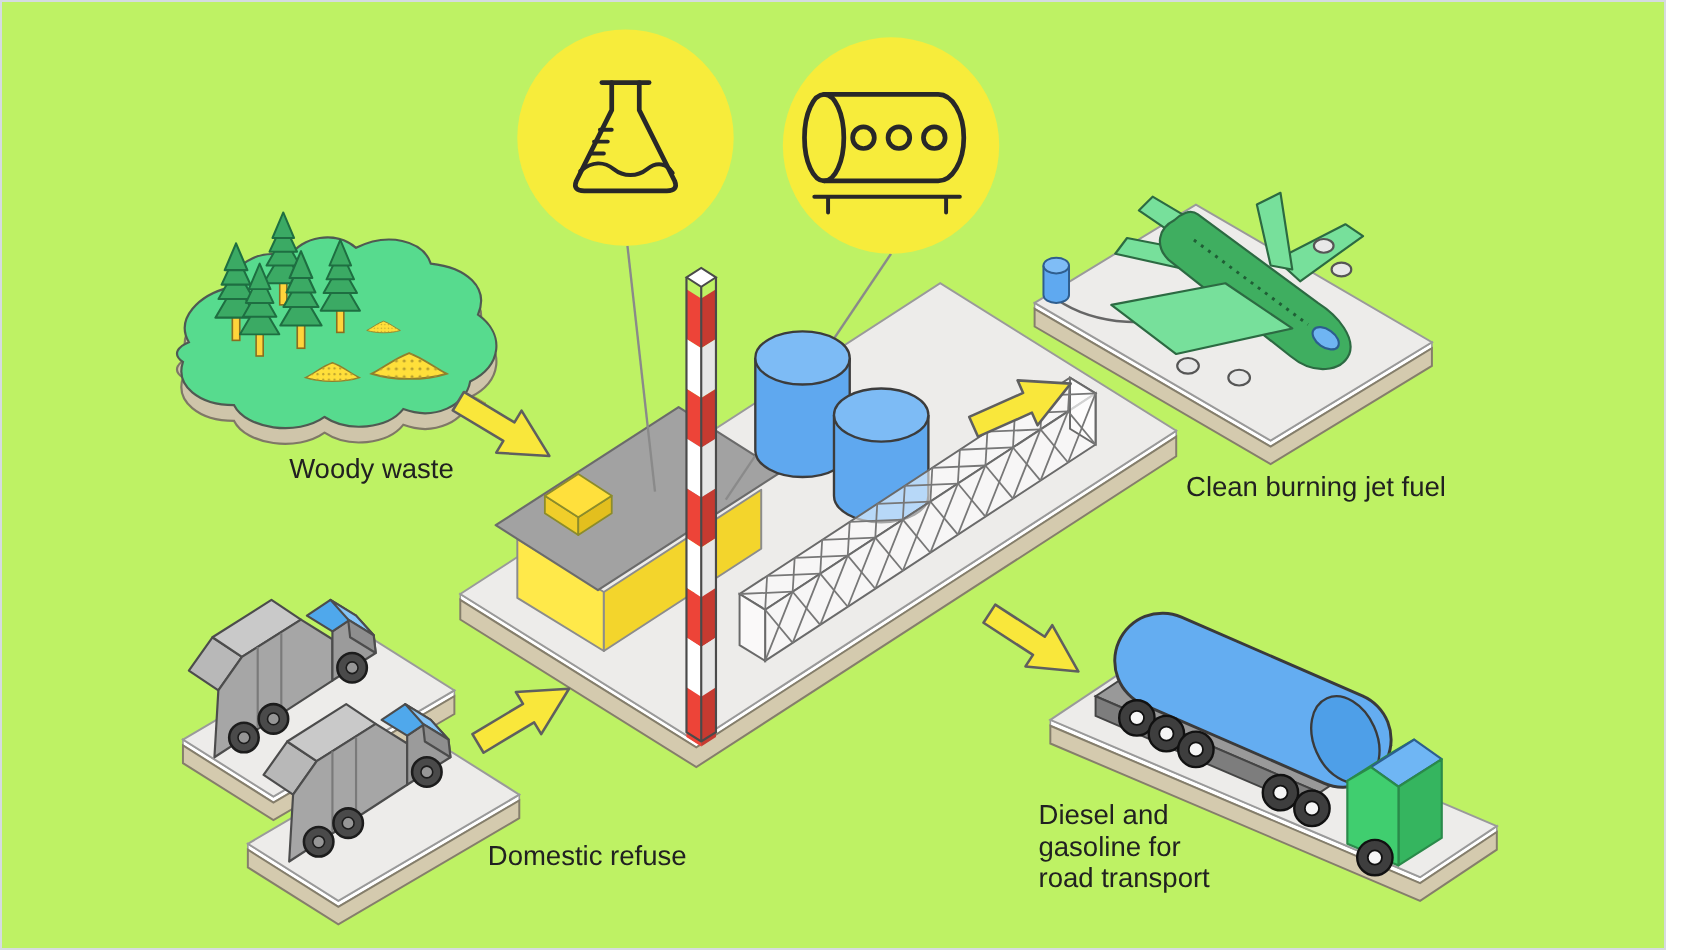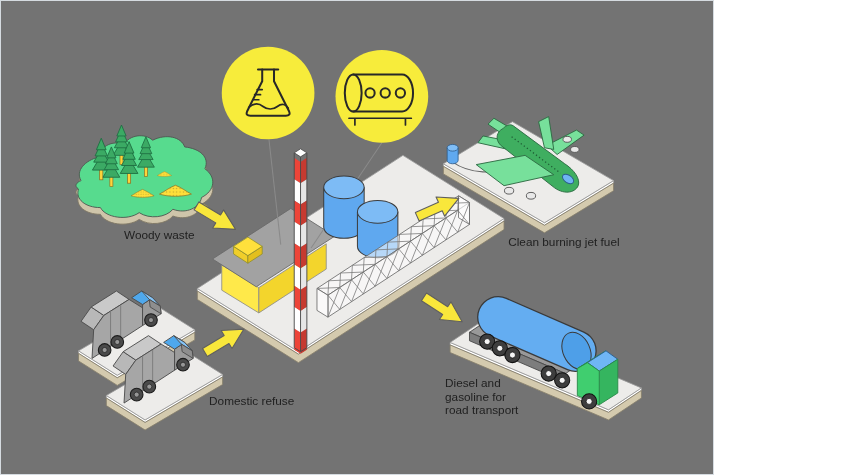--- a/index.html
+++ b/index.html
@@ -1,17 +1,17 @@
 <!DOCTYPE html>
 <html><head>
 <meta charset="utf-8">
 <style>
   html,body{margin:0;padding:0;background:#fff;}
-  #stage{position:relative;width:714px;height:475px;box-sizing:border-box;
-         border:1px solid #d5dbe0;background:#737373;overflow:hidden;
+  #stage{position:relative;width:833px;height:475px;box-sizing:border-box;
+         border:1px solid #d5dbe0;background:#bef264;overflow:hidden;
          font-family:"Liberation Sans",sans-serif;}
   #scene{position:absolute;left:0;top:0;width:100%;height:100%;}
   text.lbl{font-family:"Liberation Sans",sans-serif;font-size:14px;font-weight:500;fill:#212121;}
 </style>
 </head>
 <body>
 
 <div id="stage">
 <svg id="scene" viewBox="0 0 845 475">
   <defs>

